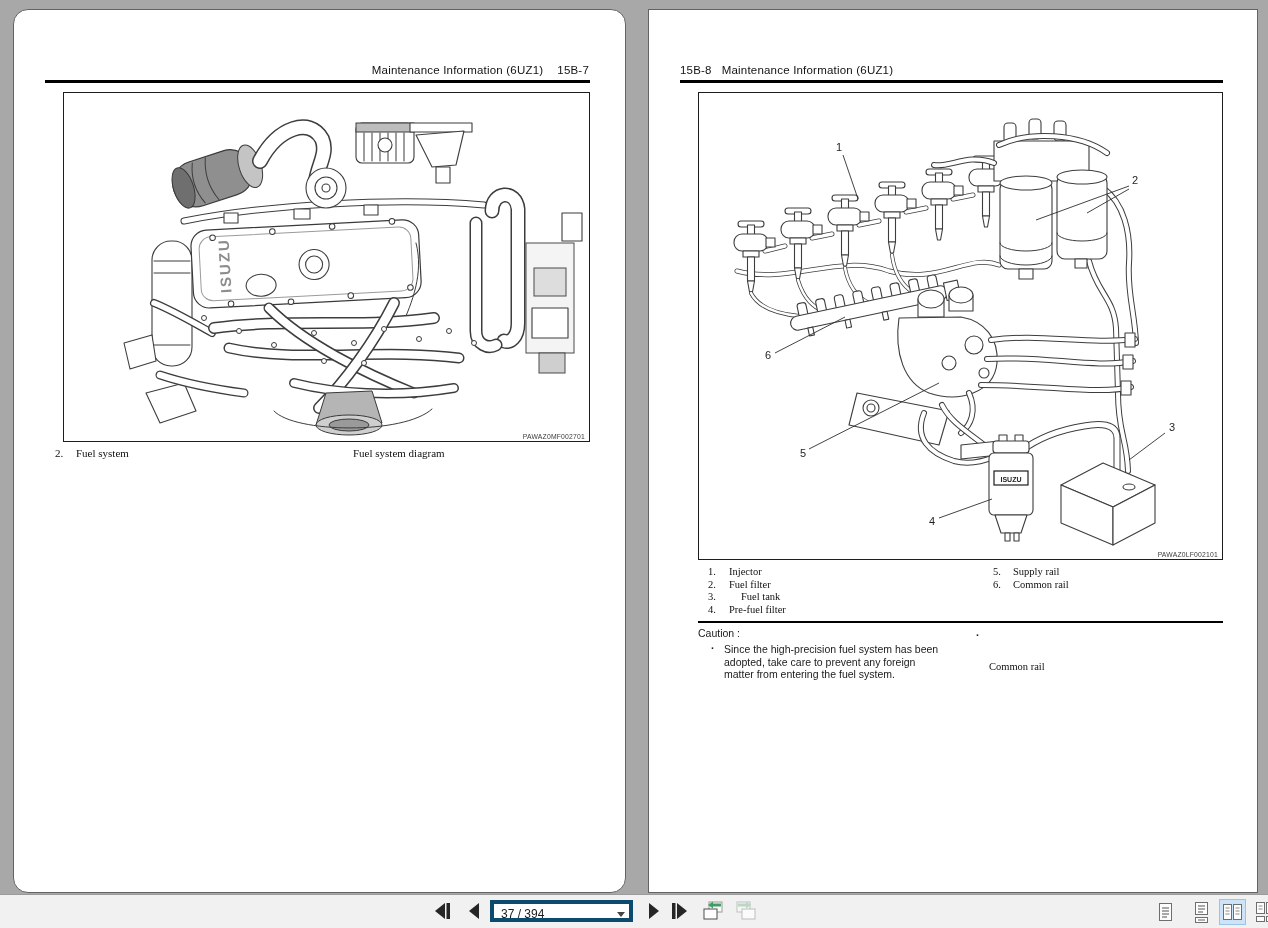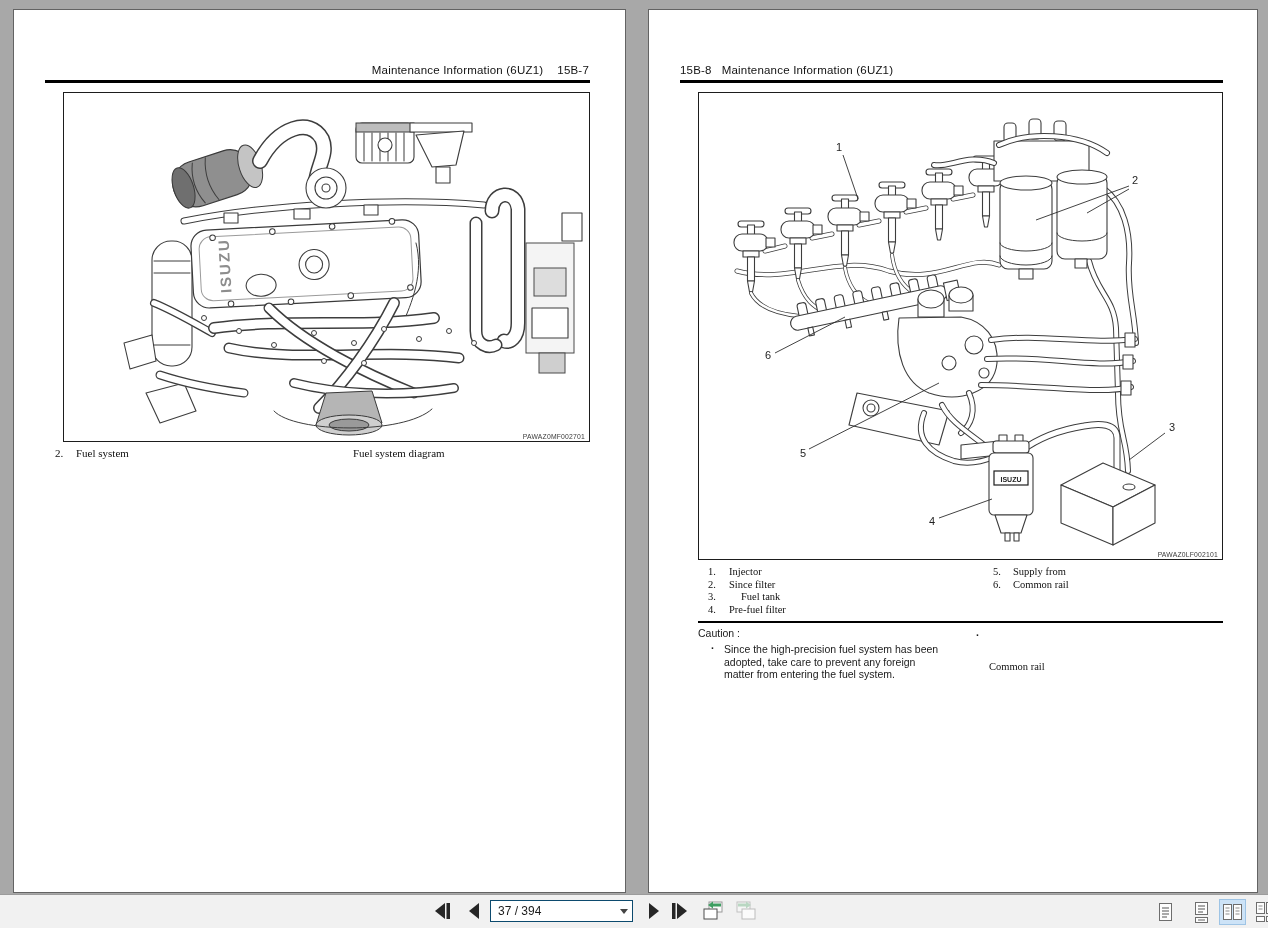--- a/index.html
+++ b/index.html
@@ -6,21 +6,21 @@
   body{
     width:1268px;height:928px;overflow:hidden;position:relative;
     background:#a8a8a8;
     font-family:"Liberation Sans",sans-serif;
   }
   
   .page{
     position:absolute;top:9px;height:884px;background:#fff;
     border:1px solid #636363;box-sizing:border-box;
   }
-  .page-left{left:13px;width:613px;}
+  .page-left{left:13px;width:613px;border-radius:15px;}
   .page-right{left:648px;width:610px;padding-left:28px;}
 
   .hdr{position:absolute;top:54px;font-size:11.5px;color:#121212;letter-spacing:.2px;white-space:nowrap;}
   .hdr .gap{display:inline-block;width:14px;}
   .hdr-rule{position:absolute;height:2.5px;background:#000;}
 
   .figbox{position:absolute;border:1px solid #1d1d1d;background:#fff;box-sizing:border-box;}
   .figcode{position:absolute;right:4px;bottom:1px;font-size:6.8px;color:#3a3a3a;letter-spacing:.2px;}
 
   .serif{font-family:"Liberation Serif",serif;}
@@ -47,21 +47,21 @@
   .status-bar{
     position:absolute;left:0;bottom:0;width:1268px;height:33px;
     background:#f1f1f1;border-top:1px solid #9b9b9b;
   }
   .sb-btn{
     position:absolute;top:3px;width:26px;height:26px;padding:0;margin:0;
     background:transparent;border:none;cursor:pointer;
   }
   .combo{
     position:absolute;left:490px;top:5px;width:143px;height:22px;
-    background:#fff;border:1px solid #0c4a6e;box-sizing:border-box;
+    background:#fff;border:4px solid #0c4a6e;box-sizing:border-box;
     font-size:12px;color:#1c1c1c;cursor:pointer;
   }
   .combo .val{position:absolute;left:7px;top:3px;}
   .combo .arr{position:absolute;right:4px;top:8px;width:0;height:0;
     border-left:4px solid transparent;border-right:4px solid transparent;border-top:5px solid #444;}
   .layout-btn{position:absolute;top:4px;width:27px;height:26px;padding:0;margin:0;background:transparent;border:1px solid transparent;cursor:pointer;box-sizing:border-box;}
   .layout-btn.selected{background:#cde3f7;border:1px solid #9ec4e5;}
 </style>
 </head>
 <body>
@@ -321,27 +321,27 @@
       <text class="callout-num" x="230" y="432">4</text>
       <text class="callout-num" x="101" y="364">5</text>
       <text class="callout-num" x="66" y="266">6</text>
     </svg>
     <div class="figcode">PAWAZ0LF002101</div>
   </div>
 
   <div class="legend-item" style="left:59px;top:556px;">1.</div>
   <div class="legend-item" style="left:80px;top:556px;">Injector</div>
   <div class="legend-item" style="left:59px;top:568.5px;">2.</div>
-  <div class="legend-item" style="left:80px;top:568.5px;">Since filter</div>
+  <div class="legend-item" style="left:80px;top:568.5px;">Fuel filter</div>
   <div class="legend-item" style="left:59px;top:581px;">3.</div>
   <div class="legend-item" style="left:92px;top:581px;font-family:Liberation Serif, serif;">Fuel tank</div>
   <div class="legend-item" style="left:59px;top:593.5px;">4.</div>
   <div class="legend-item" style="left:80px;top:593.5px;">Pre-fuel filter</div>
   <div class="legend-item" style="left:344px;top:556px;">5.</div>
-  <div class="legend-item" style="left:364px;top:556px;">Supply from</div>
+  <div class="legend-item" style="left:364px;top:556px;">Supply rail</div>
   <div class="legend-item" style="left:344px;top:568.5px;">6.</div>
   <div class="legend-item" style="left:364px;top:568.5px;">Common rail</div>
 
   <div class="rule2" style="left:49px;top:611px;width:525px;"></div>
 
   <div class="caution-h" style="left:49px;top:617px;">Caution :</div>
 
   <div class="bullet" style="left:75px;top:633px;width:216px;">
     <span class="dot">·</span><span>Since the high-precision fuel system has been adopted, take care to prevent any foreign matter from entering the fuel system.</span>
   </div>

